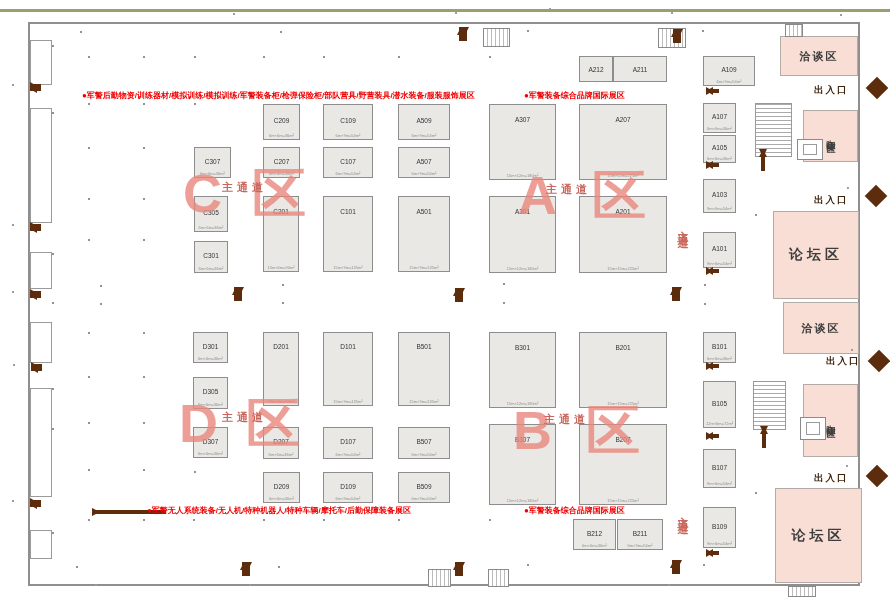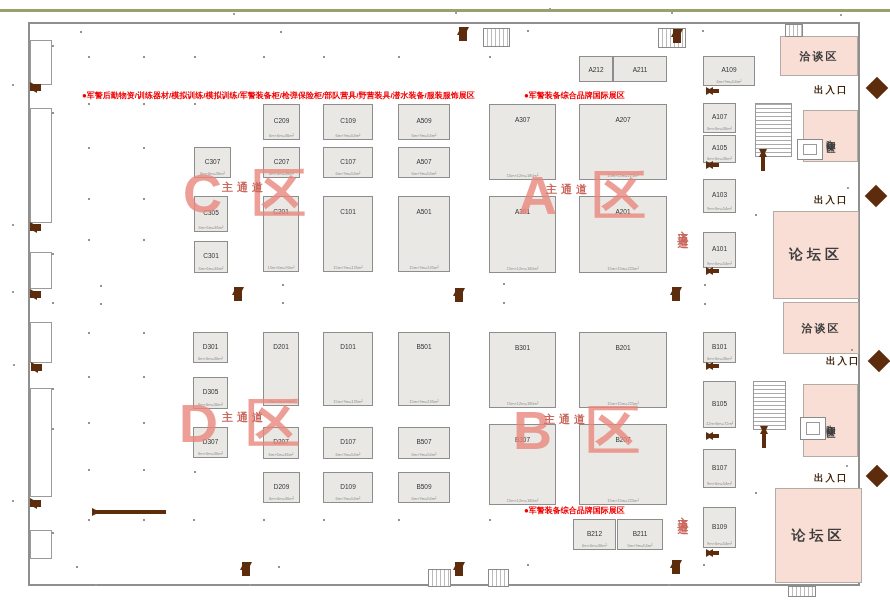--- a/index.html
+++ b/index.html
@@ -1259,20 +1259,21 @@
     <div class="zl" style="left: 179px; top: 395px;">D</div>
     <div class="zl" style="left: 246px; top: 395px;">区</div>
     <div class="gaisle" style="left: 222px; top: 410px;">主通道</div>
     <div class="zl" style="left: 513px; top: 402px;">B</div>
     <div class="zl" style="left: 586px; top: 402px;">区</div>
     <div class="gaisle" style="left: 544px; top: 412px;">主通道</div>
     <div class="vaisle" style="left: 676px; top: 222px; width: 14px; height: 48px;">主通道</div>
     <div class="vaisle" style="left: 676px; top: 508px; width: 14px; height: 48px;">主通道</div>
     <div class="note" style="left: 82px; top: 90px;">●军警后勤物资/训练器材/模拟训练/模拟训练/军警装备柜/枪弹保险柜/部队营具/野营装具/潜水装备/服装服饰展区</div>
     <div class="note" style="left: 524px; top: 90px;">●军警装备综合品牌国际展区</div>
+    <div class="note" style="left: 147px; top: 505px;">●军警无人系统装备/无人机/特种机器人/特种车辆/摩托车/后勤保障装备展区</div>
     <div class="note" style="left: 524px; top: 505px;">●军警装备综合品牌国际展区</div>
     <div class="entr" style="left: 814px; top: 84px;">出入口</div>
     <div class="entr" style="left: 814px; top: 194px;">出入口</div>
     <div class="entr" style="left: 826px; top: 355px;">出入口</div>
     <div class="entr" style="left: 814px; top: 472px;">出入口</div>
     <div class="door h" style="left: 233px; top: 13px; width: 30px; height: 16px;">
       <div style="border-radius: 0px 100% 0px 0px;"></div>
       <div style="border-radius: 100% 0px 0px;"></div>
     </div>
     <div class="door h" style="left: 455px; top: 12px; width: 34px; height: 17px;">

